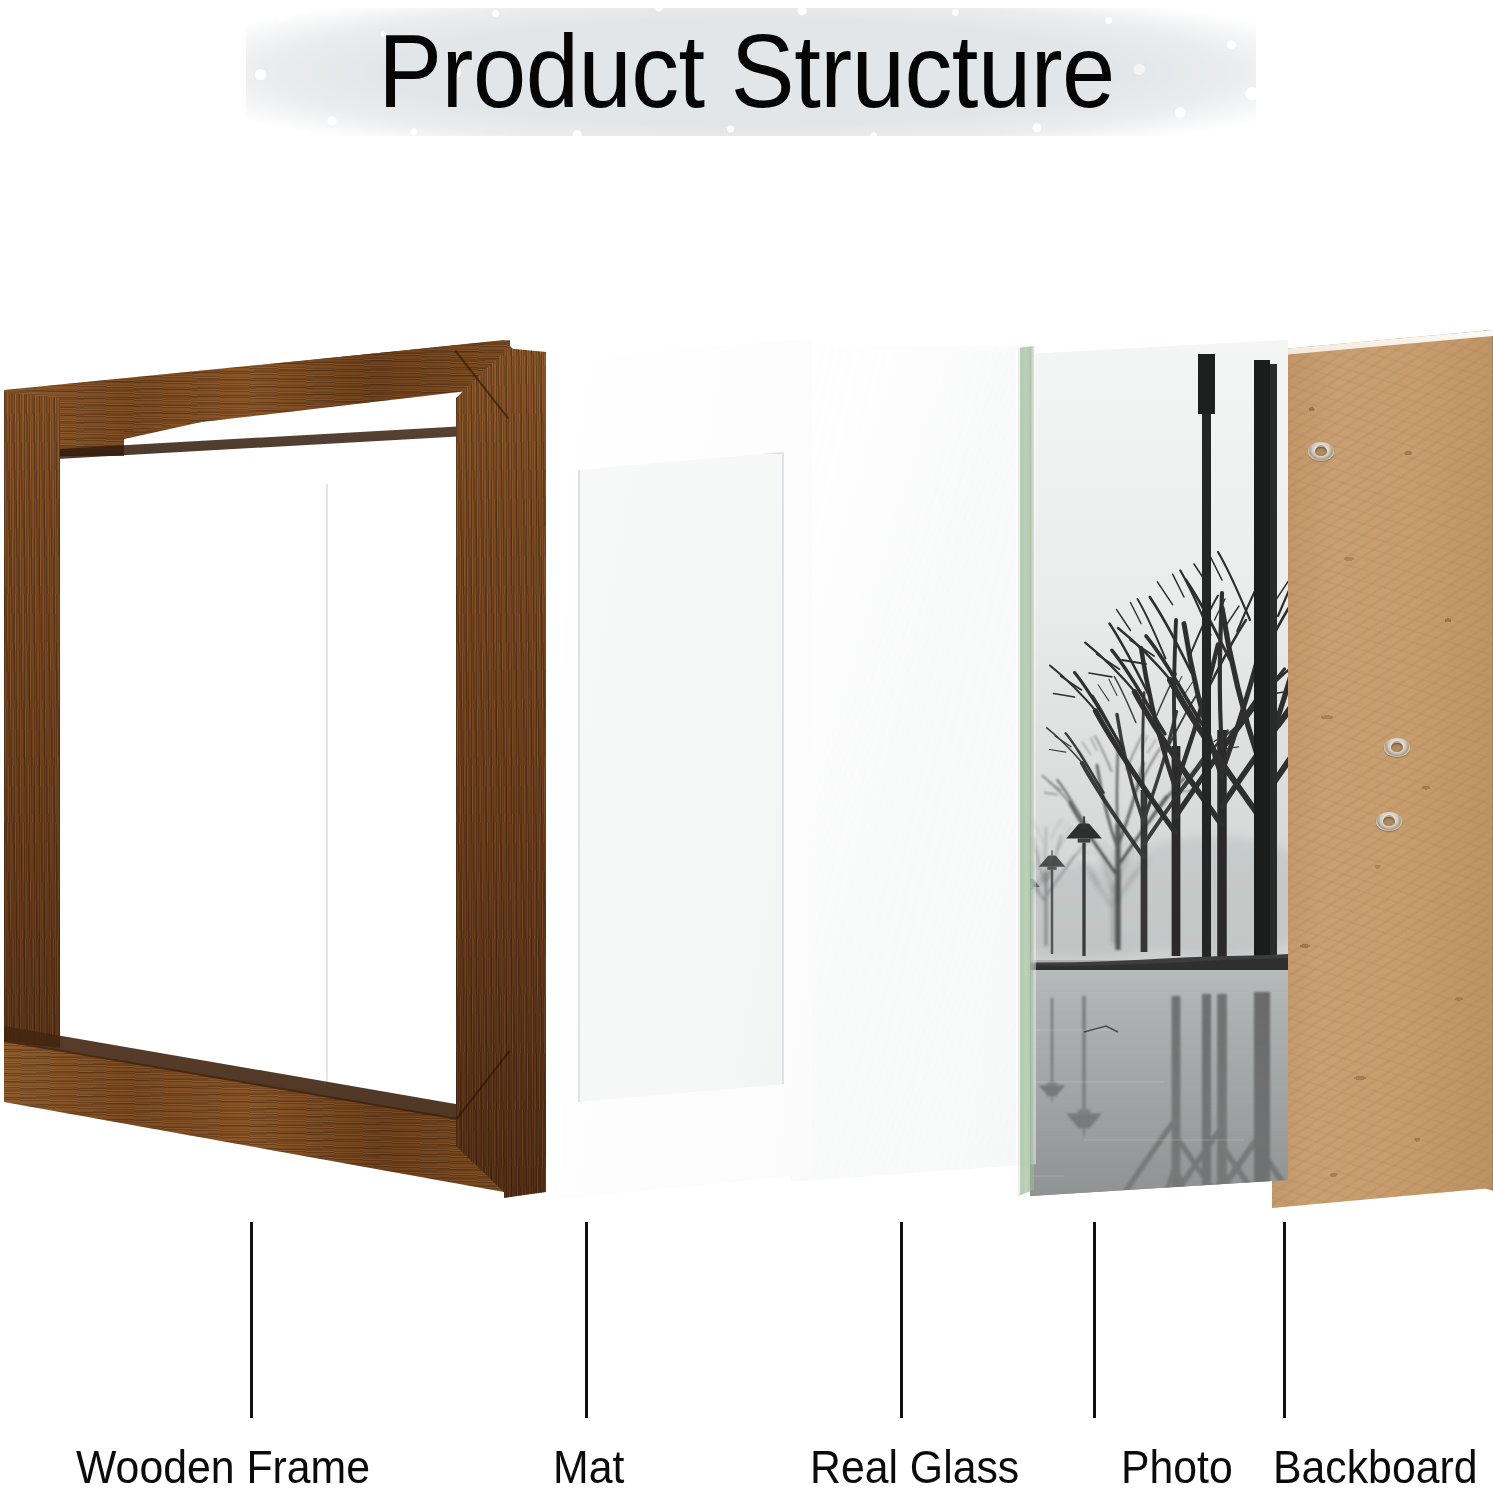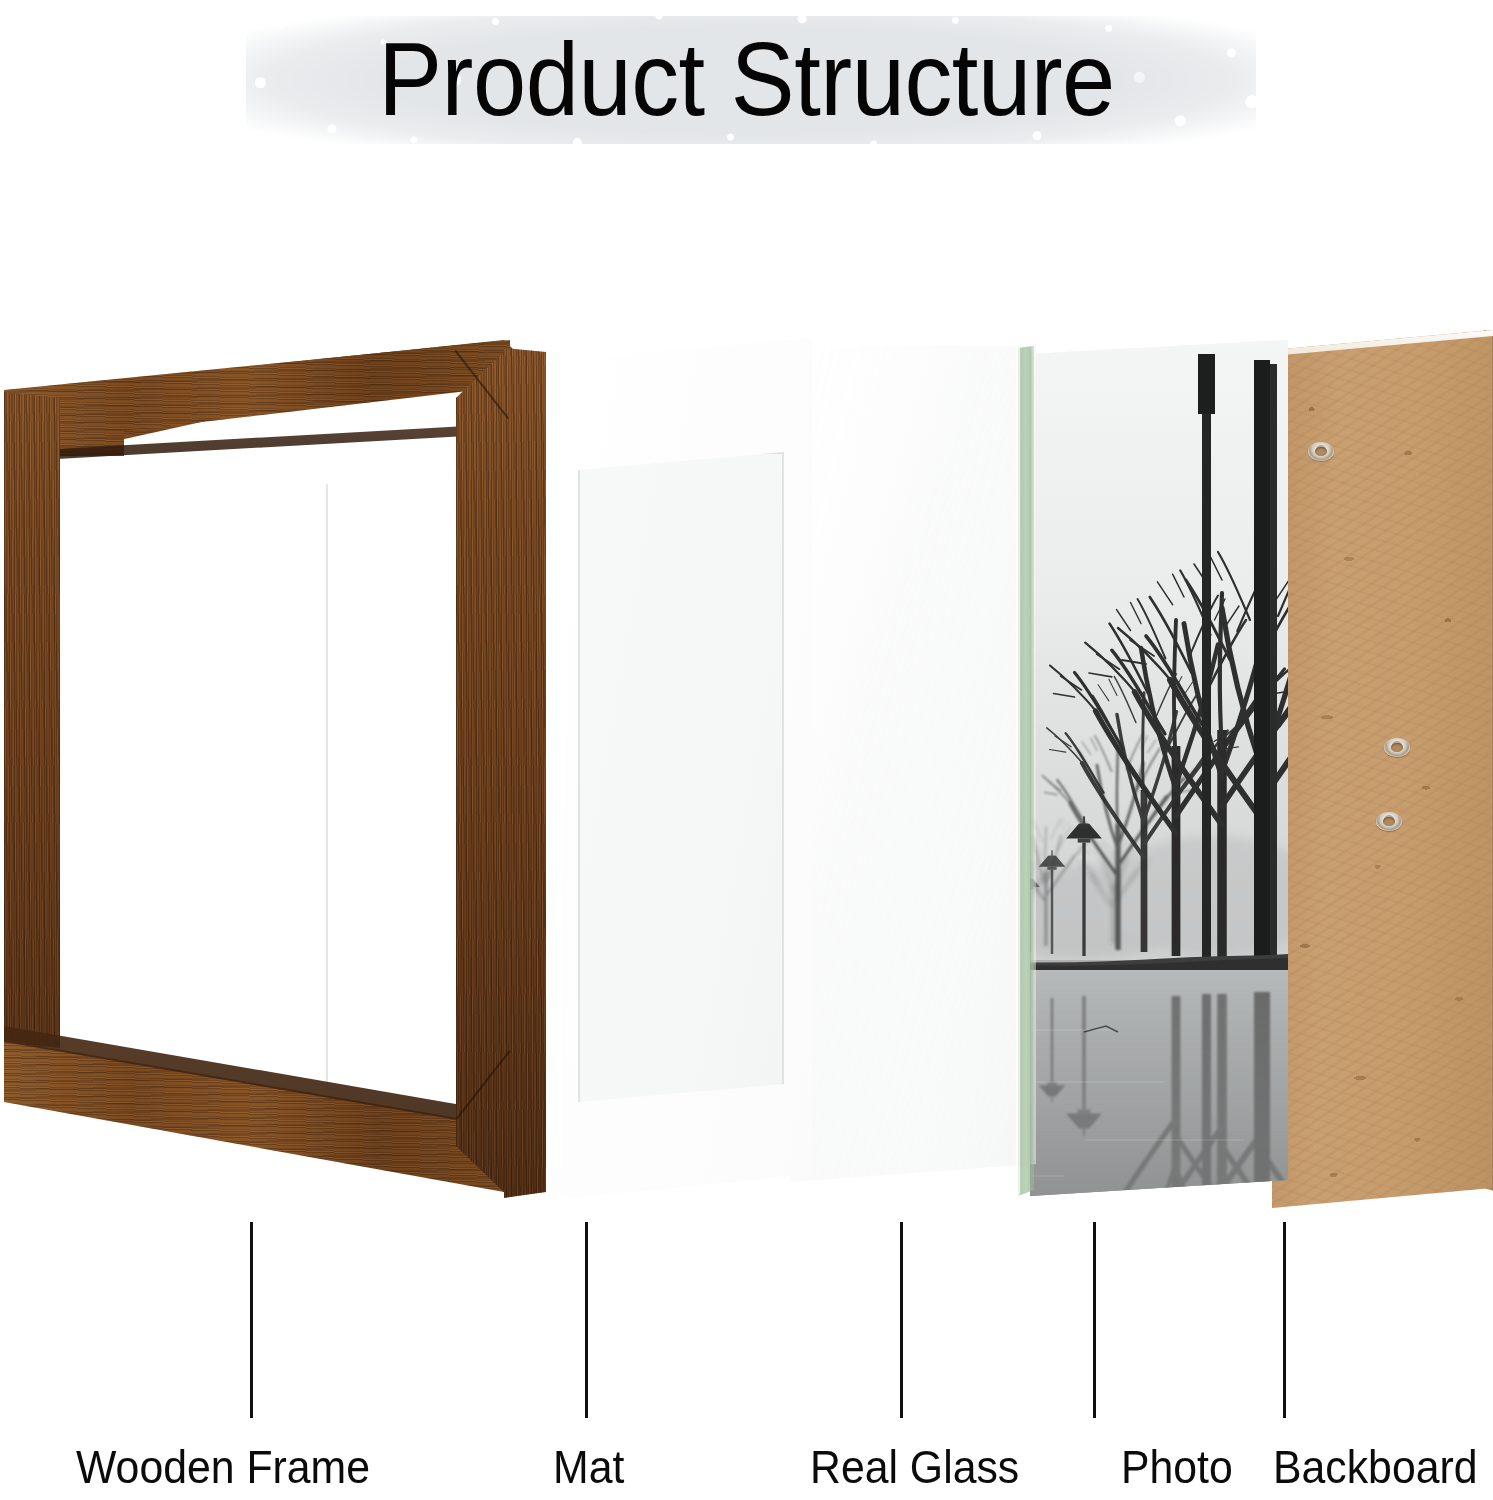--- a/index.html
+++ b/index.html
@@ -6,21 +6,21 @@
   * { margin:0; padding:0; box-sizing:border-box; }
   html,body { background:#ffffff; }
   body {
     width:1493px; height:1500px;
     font-family:"Liberation Sans","DejaVu Sans",sans-serif;
     overflow:hidden; position:relative;
   }
 
   
   #title-area{
-    position:absolute; left:0; top:8px; width:1493px; height:145px;
+    position:absolute; left:0; top:0; width:1493px; height:145px;
   }
   #title-band{
     position:absolute; left:246px; top:8px; width:1010px; height:128px;
     background:#e3e6e8;
     -webkit-mask-image:
        radial-gradient(ellipse 52% 62% at 50% 50%, #000 62%, rgba(0,0,0,.9) 74%, rgba(0,0,0,0) 100%),
        linear-gradient(#000,#000);
     -webkit-mask-composite:source-in;
     mask-image:
        radial-gradient(ellipse 60% 70% at 50% 50%, #000 60%, rgba(0,0,0,.75) 80%, rgba(0,0,0,0) 100%);

